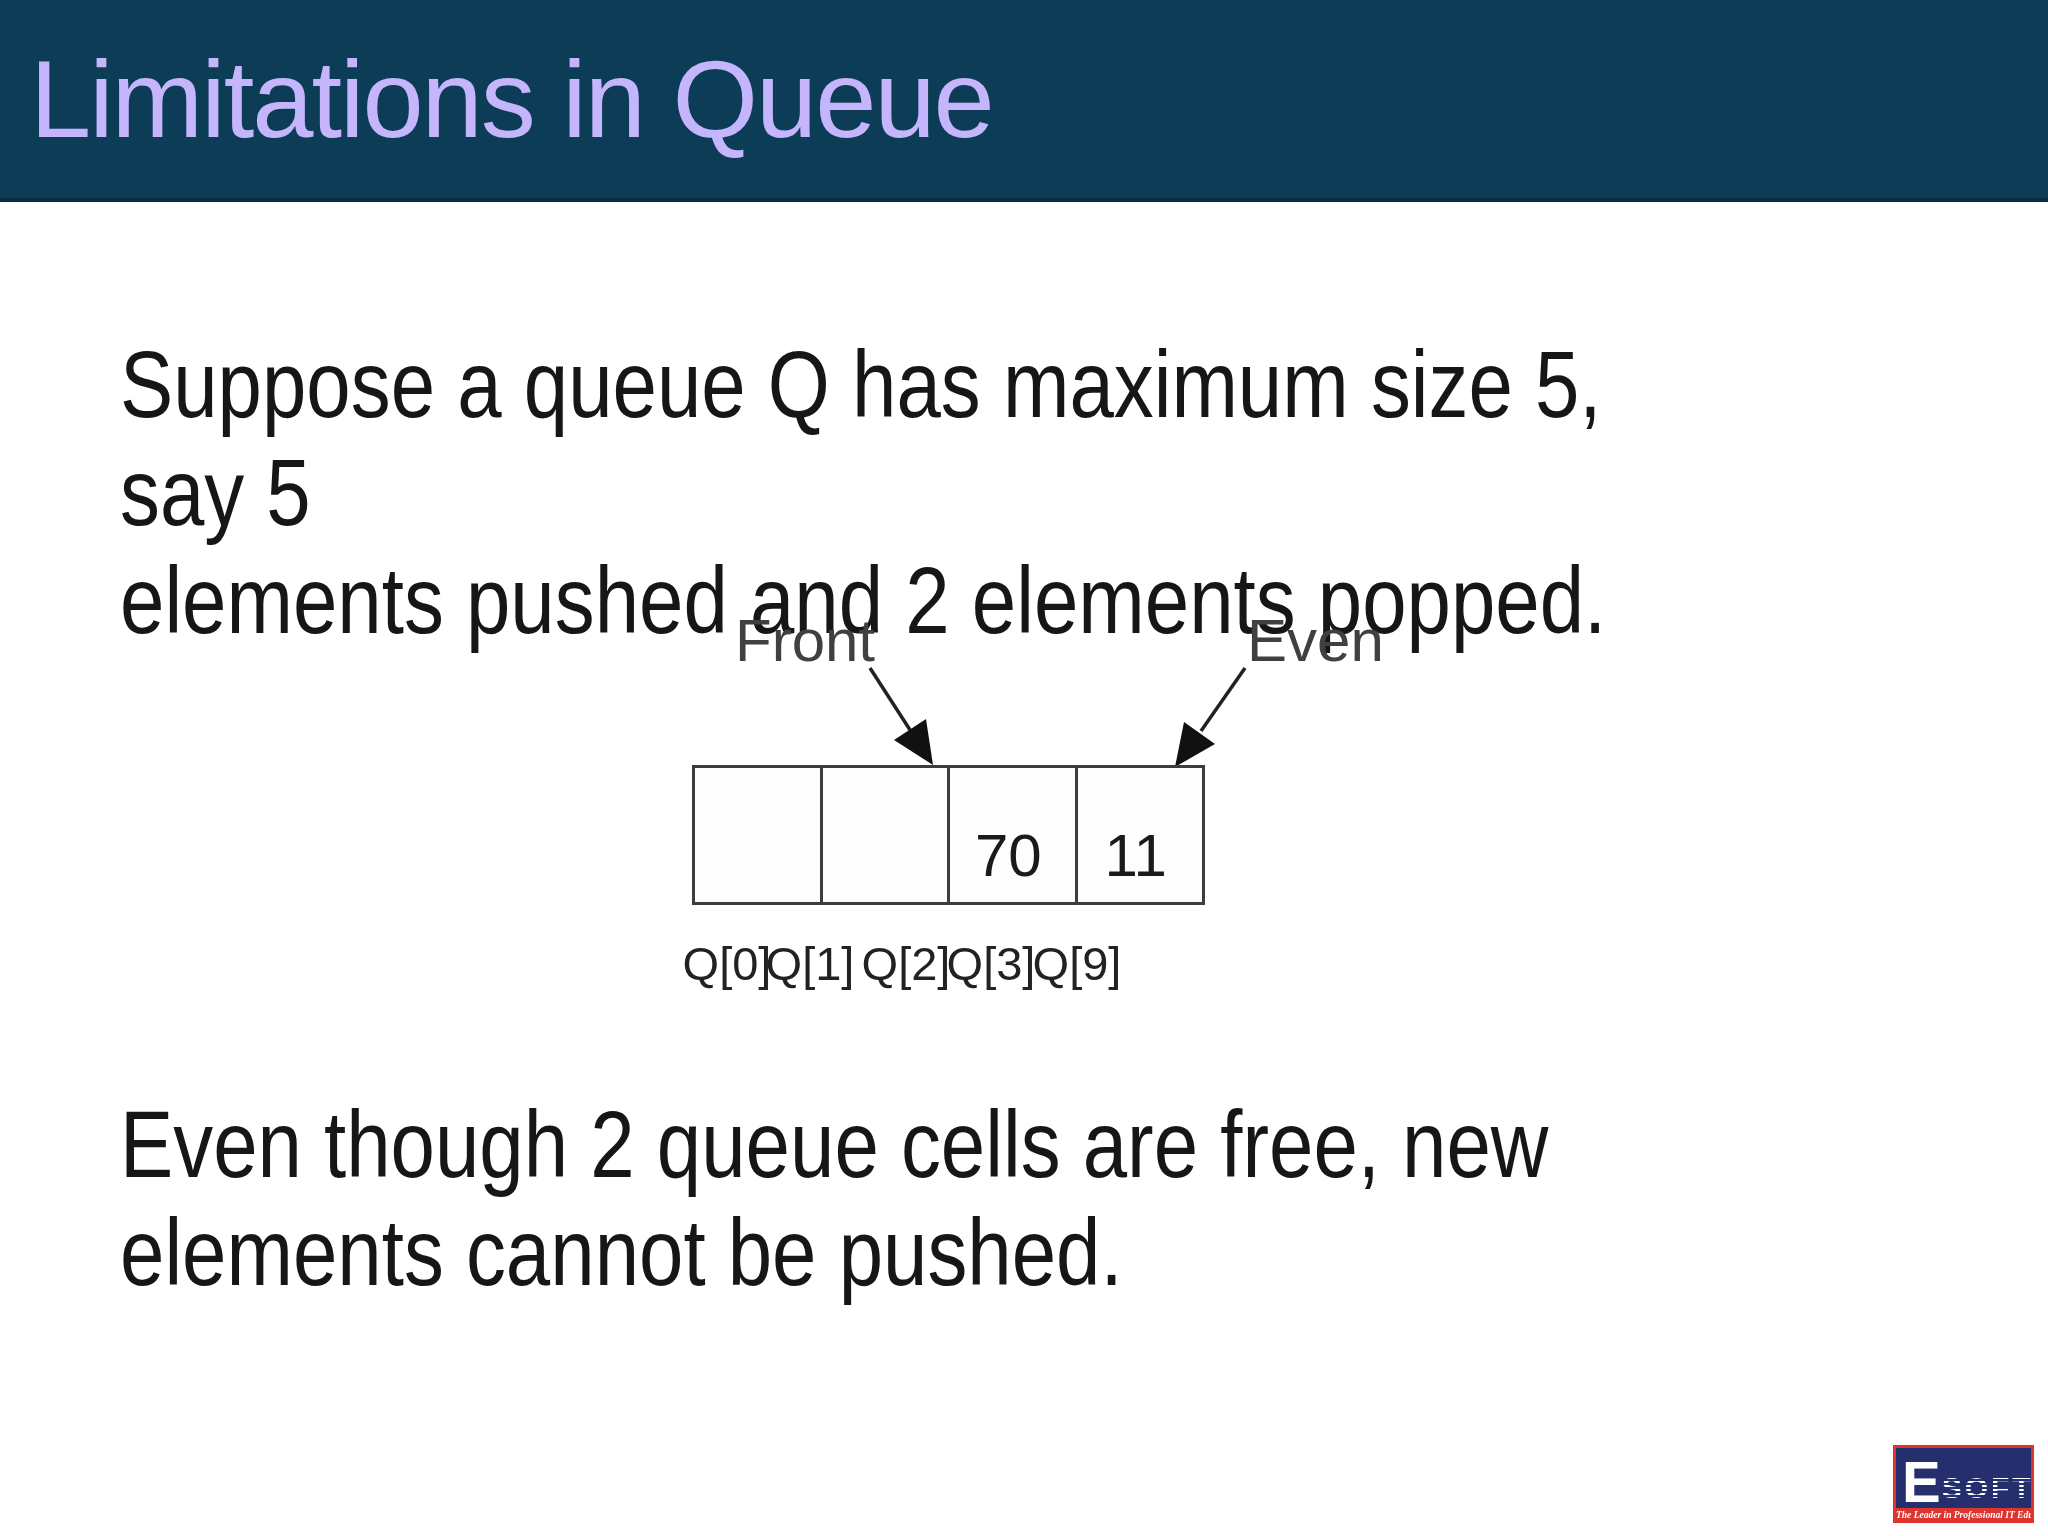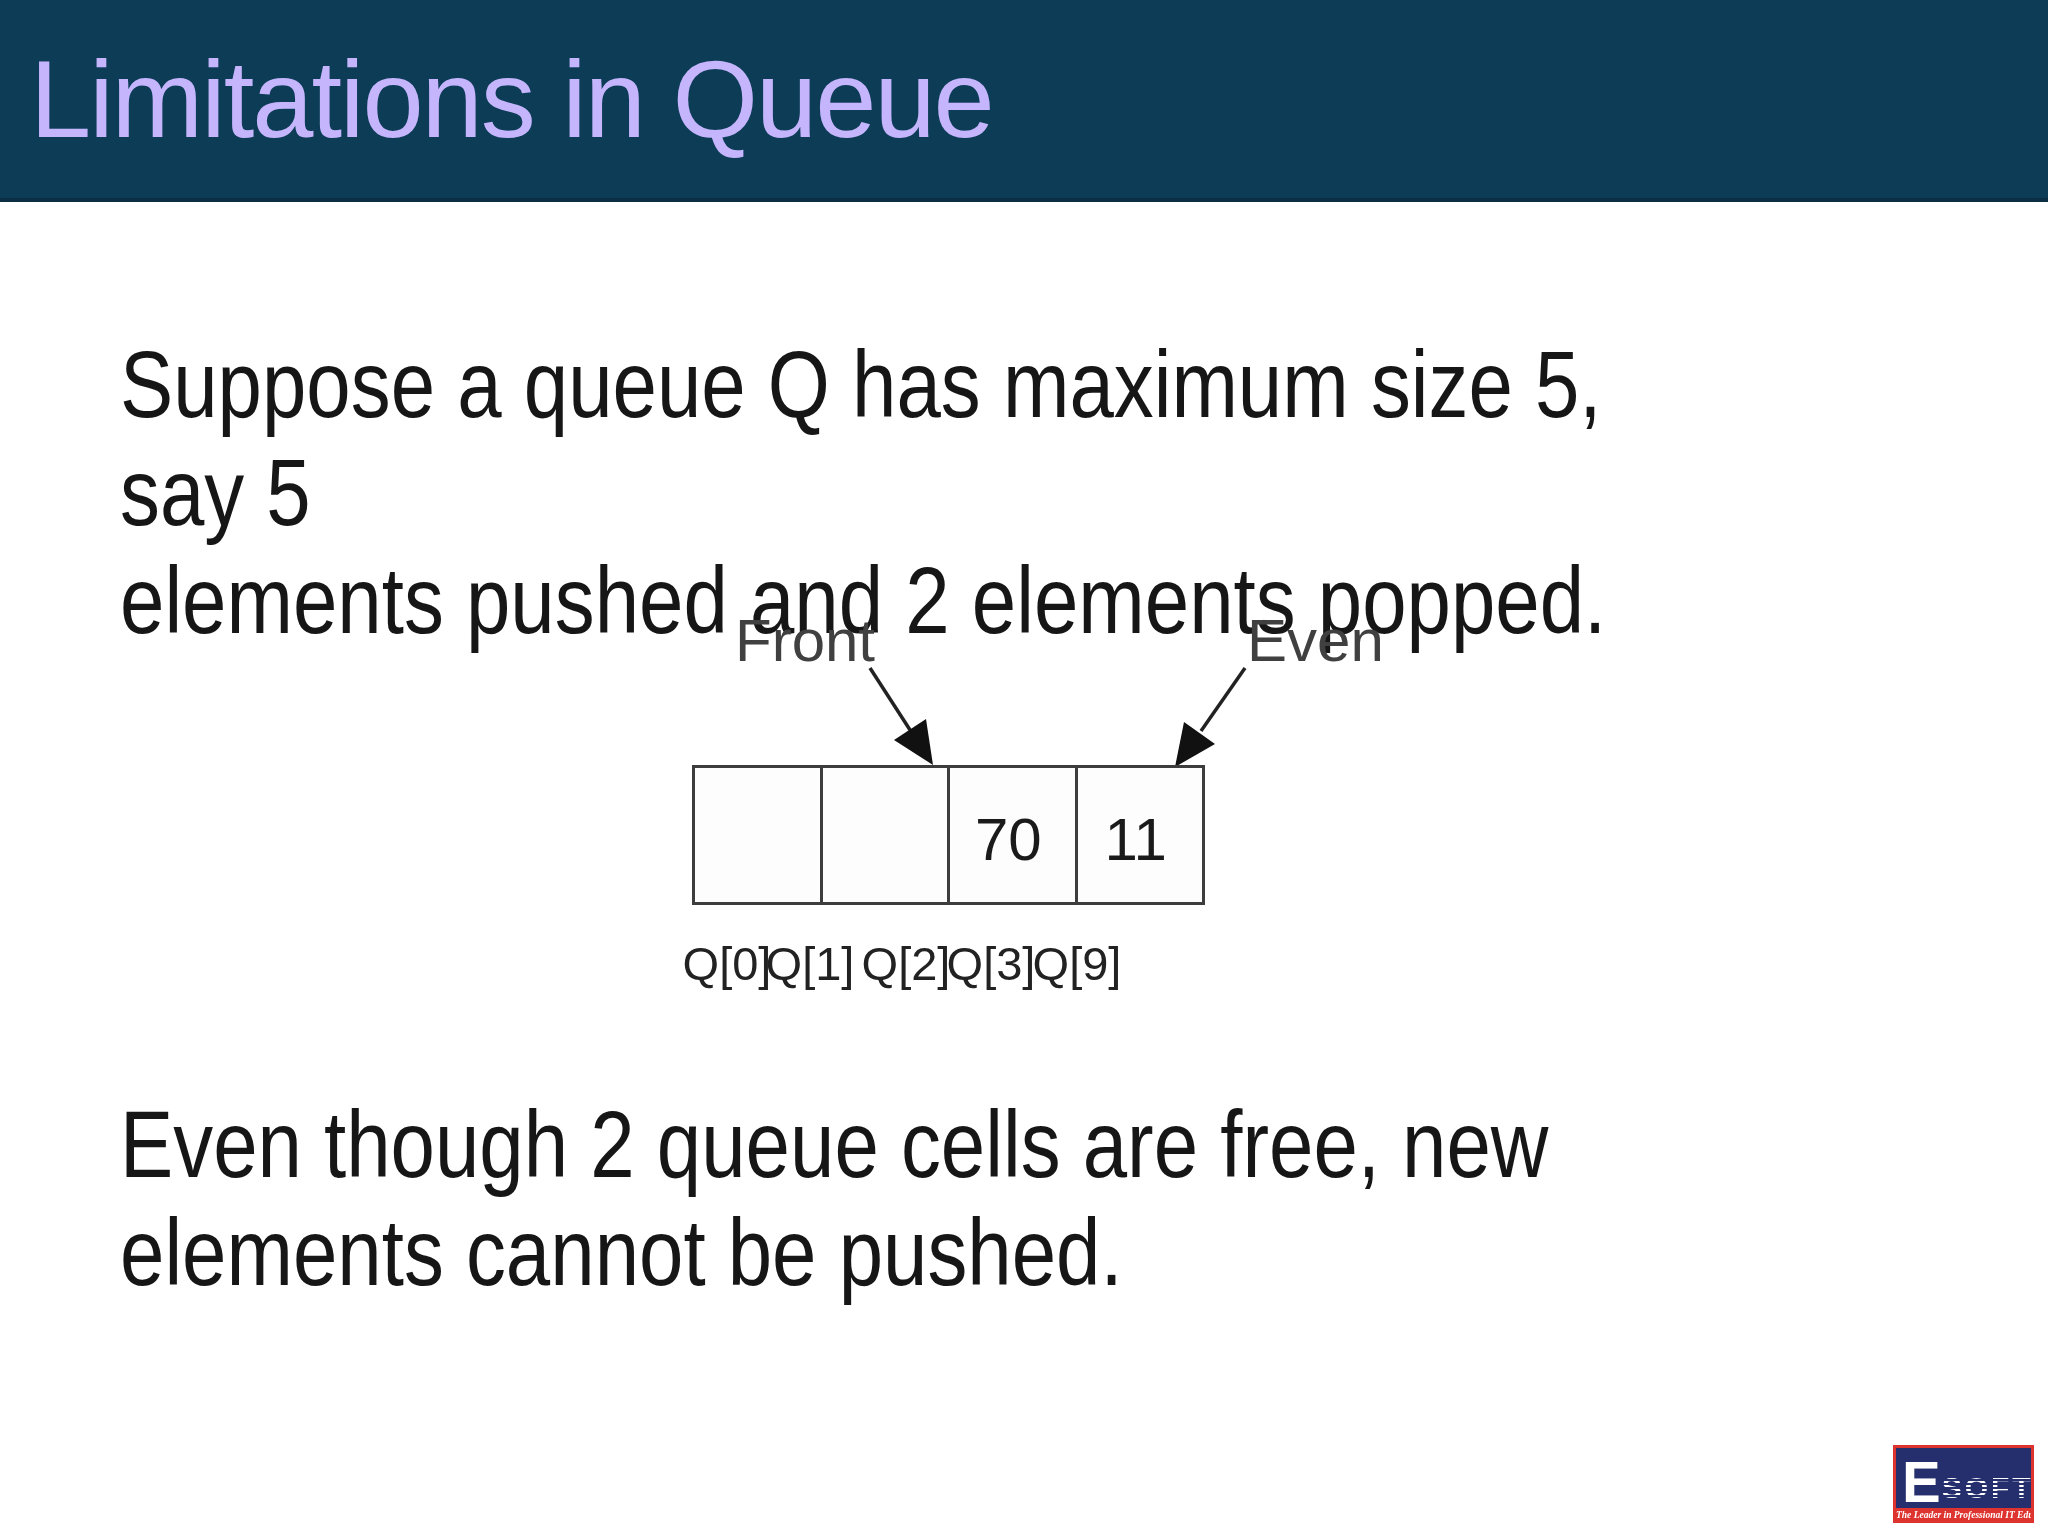--- a/index.html
+++ b/index.html
@@ -40,21 +40,21 @@
   .pointer-label.front{left:75px;}
   .pointer-label.rear{left:587px;}
 
   .queue-box{
     position:absolute;left:32px;top:175px;width:513px;height:140px;
     border:3px solid #3d3d3d;box-sizing:border-box;
     display:flex;background:#fdfdfd;
   }
   .queue-cell{
     flex:1;border-right:3px solid #3d3d3d;box-sizing:border-box;
-    display:flex;justify-content:center;align-items:flex-start;
+    display:flex;justify-content:center;align-items:center;
   }
   .queue-cell:last-child{border-right:none;}
   .queue-cell .val{
     font-size:60px;line-height:1;color:#1a1a1a;padding-top:42px;
     transform:translateX(-4px);
   }
 
   .index-label{
     position:absolute;top:350px;transform:translateX(-50%);
     font-size:47px;line-height:1;color:#222222;

